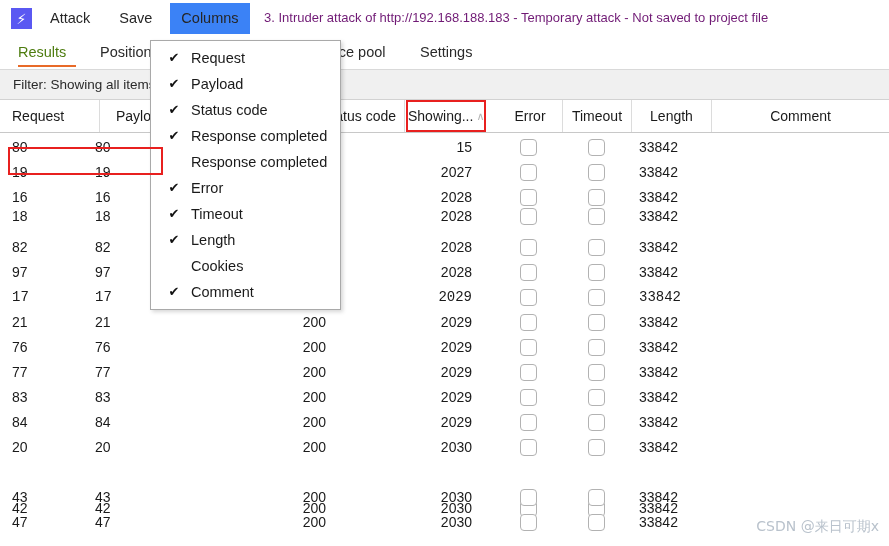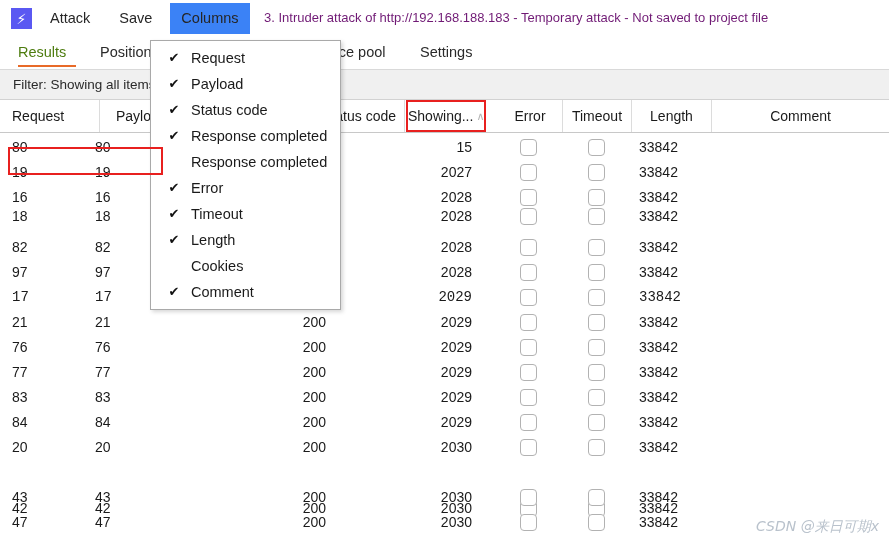--- a/index.html
+++ b/index.html
@@ -253,21 +253,20 @@
 
   
   .watermark {
     position: absolute;
     right: 10px; bottom: 10px;
     font-size: 14px;
     color: #b9c2cc;
     white-space: nowrap;
     font-family: "DejaVu Sans", sans-serif;
     z-index: 60;
-    font-style: italic;
   }
 </style>
 </head>
 <body>
 
 <div id="app">
 
   <div class="toolbar">
     <div class="logo-box">
       <span class="logo-bolt">⚡</span>

